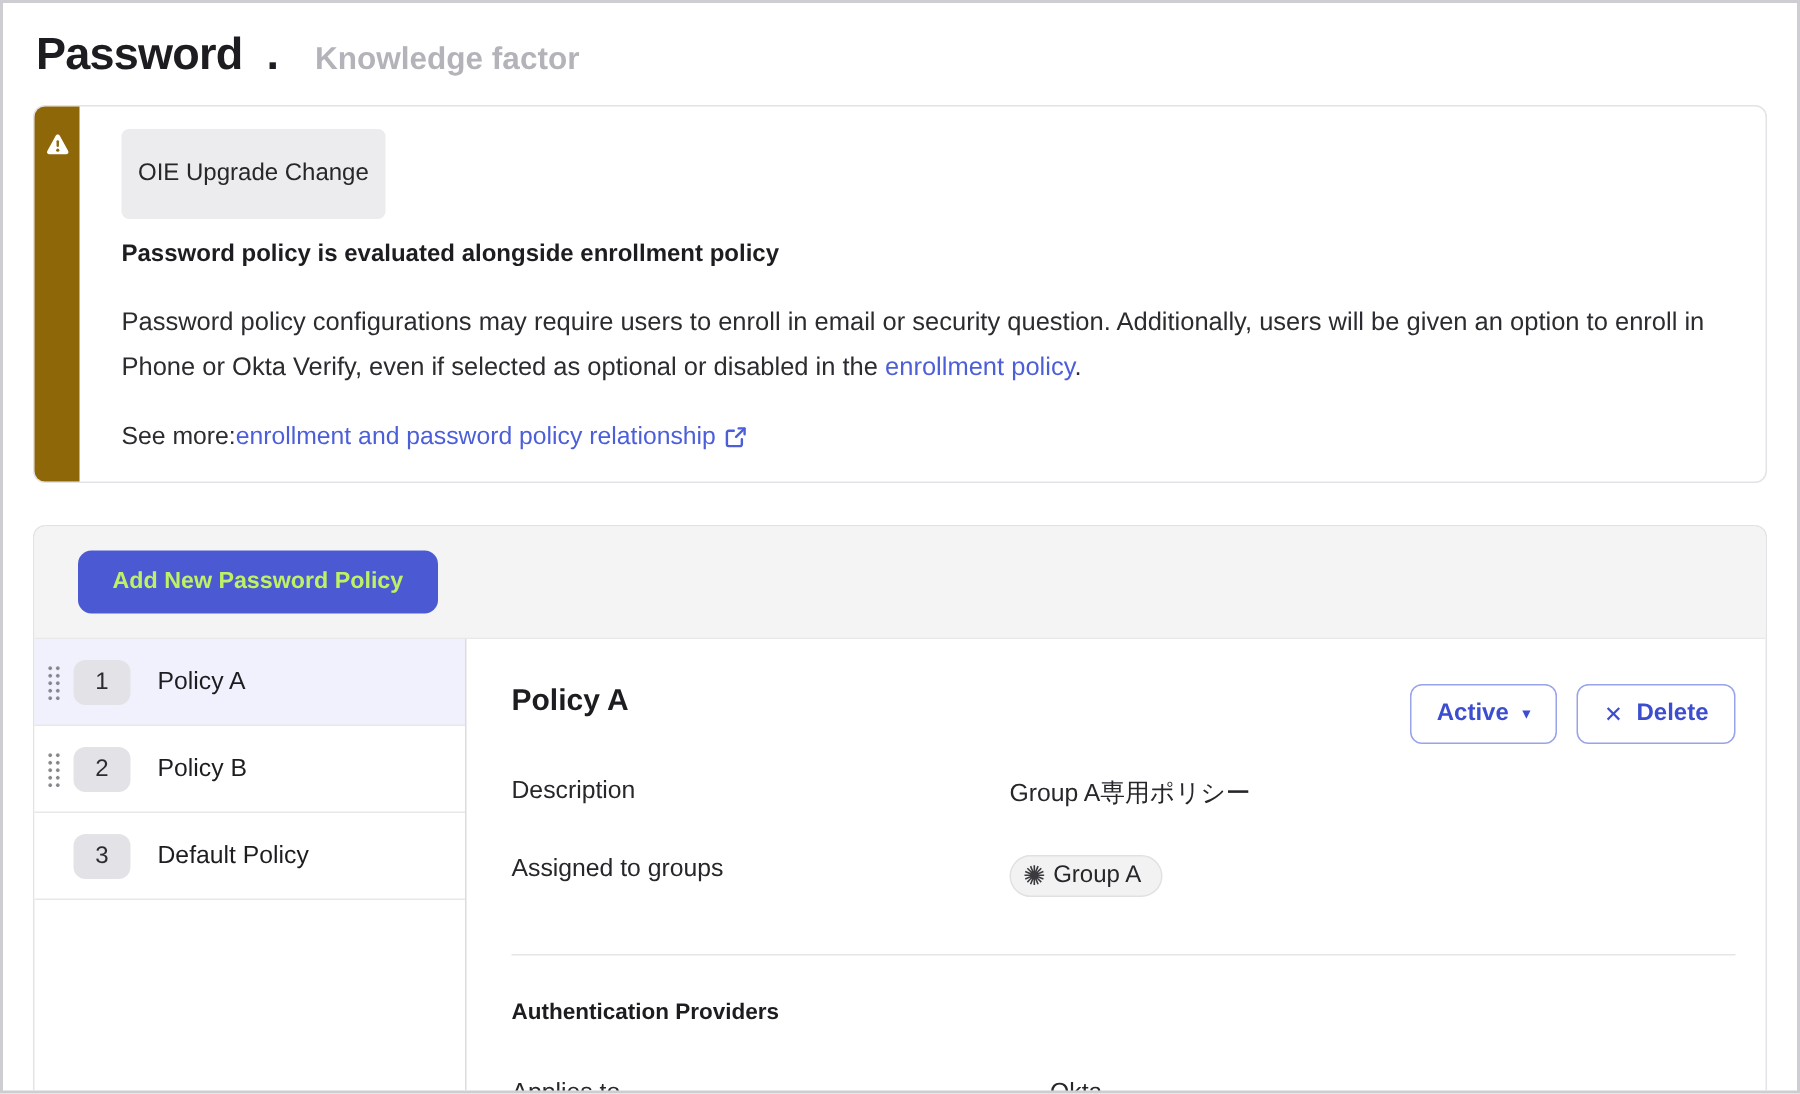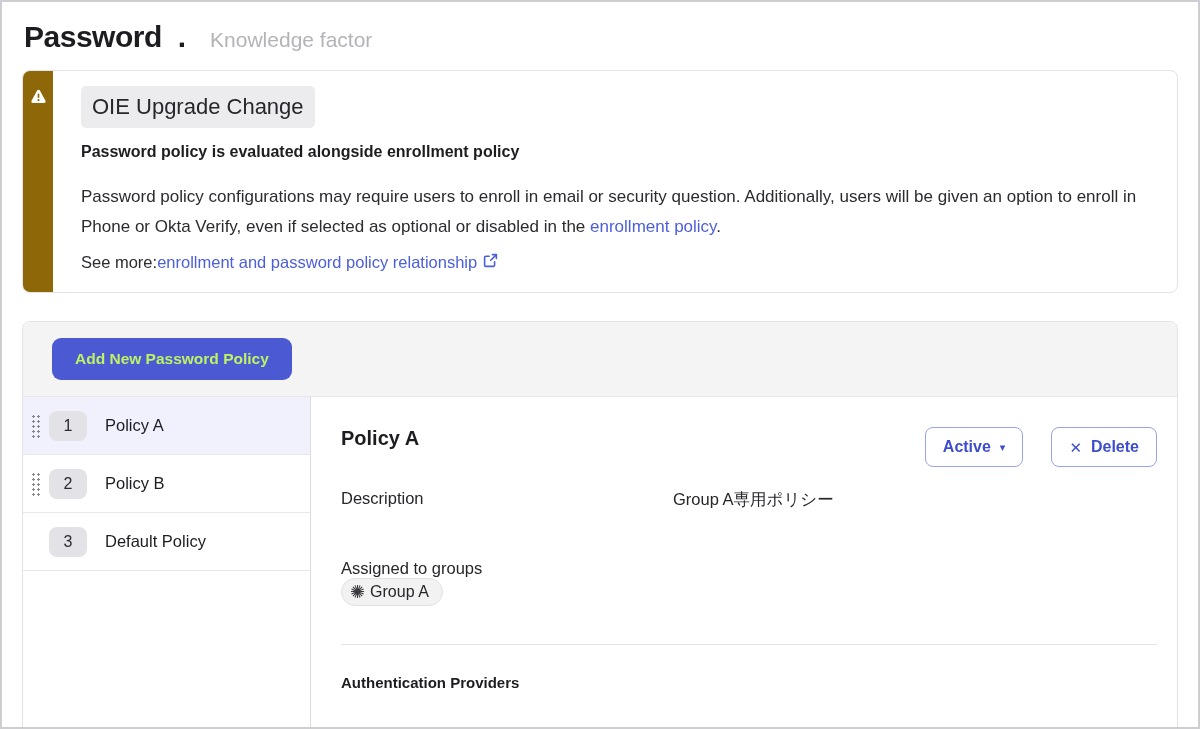--- a/index.html
+++ b/index.html
@@ -9,21 +9,21 @@
     border: 2px solid #cdcdd2;
     overflow: hidden;
     font-family: "Liberation Sans", "DejaVu Sans", sans-serif;
     color: #1d1d21;
   }
 
   
   .page-header { padding: 18px 0 0 22px; display: flex; align-items: baseline; gap: 16px; }
   .page-title { font-size: 30px; font-weight: 700; letter-spacing: -0.5px; color: #1d1d21; }
   .page-title-dot { font-size: 30px; font-weight: 700; color: #1d1d21; }
-  .page-subtitle { font-size: 21px; color: #b3b3ba; margin-left: 8px; font-weight: 400; }
+  .page-subtitle { font-size: 21px; color: #b3b3ba; margin-left: 8px; font-weight: 700; }
 
   
   .banner {
     margin: 16px 20px 0 20px;
     border: 1px solid #e3e3e7;
     border-radius: 8px;
     display: flex;
     background: #fff;
   }
   .banner-accent {
@@ -32,27 +32,27 @@
     border-radius: 7px 0 0 7px;
     display: flex; justify-content: center;
     padding-top: 17px;
   }
   .banner-accent svg { width: 17px; height: 17px; }
   .banner-content { flex: 1; padding: 15px 30px 20px 28px; }
   .banner-tag {
     display: inline-block;
     background: #ececee;
     border-radius: 5px;
-    padding: 8px 11px;
-    font-size: 22px;
+    padding: 21px 11px;
+    font-size: 16px;
     color: #26262b;
   }
   .banner-heading { font-size: 16px; font-weight: 700; margin-top: 15px; color: #1d1d21; }
   .banner-paragraph { font-size: 17px; line-height: 30px; margin-top: 21px; color: #2b2b30; }
-  .banner-seemore { font-size: 16.5px; margin-top: 11px; color: #2b2b30; display: flex; align-items: flex-start; }
+  .banner-seemore { font-size: 16.5px; margin-top: 22px; color: #2b2b30; display: flex; align-items: center; }
   .inline-link { color: #4c5fd9; text-decoration: none; cursor: pointer; }
   .ext-icon { margin-left: 6px; display: inline-flex; }
   .ext-icon svg { width: 15px; height: 15px; }
 
   
   .policies-card {
     margin: 28px 20px 0 20px;
     border: 1px solid #e3e3e7;
     border-radius: 8px 8px 0 0;
     height: 440px;
@@ -103,21 +103,21 @@
     display: flex; align-items: center; justify-content: center;
     font-size: 16px; color: #2b2b30;
     flex: none;
   }
   .policy-row-label { margin-left: 18px; font-size: 16.5px; color: #1d1d21; }
 
   
   .detail-panel { flex: 1; padding: 30px 20px 0 30px; }
   .detail-header { display: flex; justify-content: space-between; align-items: flex-start; }
   .detail-title { font-size: 20px; font-weight: 700; color: #1d1d21; }
-  .detail-actions { display: flex; gap: 28px; align-items: center; }
+  .detail-actions { display: flex; gap: 13px; align-items: center; }
   .outline-btn {
     background: #fff;
     border: 1.5px solid #99a3ea;
     color: #3c4ecf;
     font-family: inherit;
     font-size: 16px;
     font-weight: 700;
     border-radius: 8px;
     padding: 10px 17px;
     display: inline-flex; align-items: center; gap: 9px;
@@ -125,21 +125,21 @@
   }
   .outline-btn .caret { font-size: 11px; line-height: 1; }
   .outline-btn .x-glyph { font-size: 15px; font-weight: 400; line-height: 1; }
   .outline-btn svg { width: 14px; height: 14px; }
 
   .detail-row { display: flex; align-items: flex-start; margin-top: 26px; }
   .detail-row-label { width: 332px; flex: none; font-size: 16.5px; color: #26262b; }
   .detail-row-value { font-size: 16.5px; color: #26262b; }
 
   .row-description { margin-top: 22px; }
-  .row-groups { margin-top: 48px; flex-direction: column; }
+  .row-groups { margin-top: 30px; }
 
   .group-chip {
     display: inline-flex; align-items: center; gap: 5px;
     background: #f2f2f3;
     border: 1px solid #e1e1e4;
     border-radius: 14px;
     padding: 4px 13px 4px 8px;
     font-size: 16px; color: #26262b;
   }
   .group-chip-icon { font-size: 18px; line-height: 1; color: #3a3a3f; }

